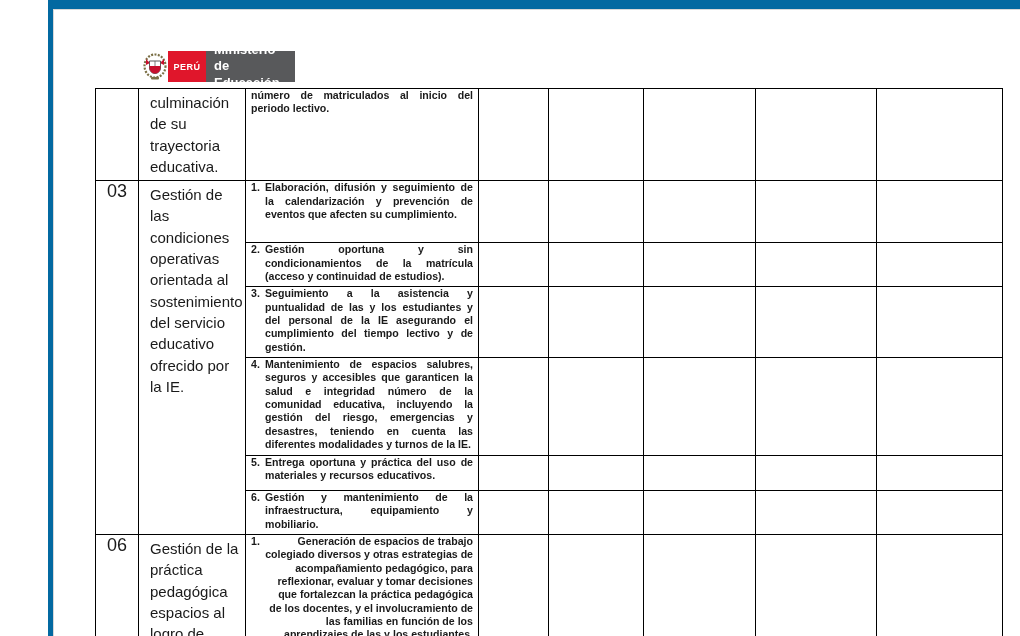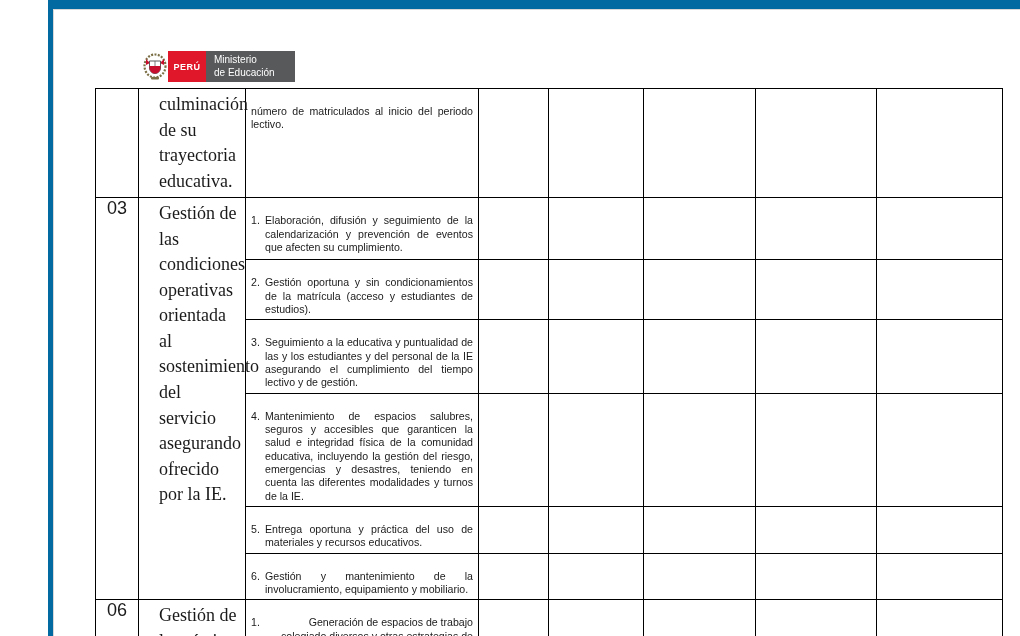--- a/index.html
+++ b/index.html
@@ -11,30 +11,30 @@
   .page { position:absolute; left:5px; top:9px; width:1007px; height:700px;
           background:#ffffff; border:1px solid #d8d8d8; }
   .window-edge { position:absolute; right:0; top:0; width:6px; height:636px; background:#c6c6c6; }
 
   
   .logo { position:absolute; left:93px; top:51px; height:31px; display:flex; align-items:stretch; }
   .arms { width:27px; height:31px; display:flex; align-items:center; justify-content:center; }
   .logo-red { width:38px; background:#e0162b; color:#ffffff; display:flex; align-items:center;
               justify-content:center; font-size:9px; font-weight:bold; letter-spacing:.5px; }
   .logo-gray { width:89px; background:#58595b; color:#ffffff; display:flex; align-items:center;
-               padding-left:8px; font-size:10px; line-height:1.25; }
+               padding-left:8px; font-size:13px; line-height:1.25;font-weight:bold; }
 
   
   table.doc { position:absolute; left:47px; top:88px; width:907px; border-collapse:collapse;
               table-layout:fixed; }
   table.doc td { border:1px solid #000000; vertical-align:top; background:#ffffff; }
   td.numcell { text-align:center; font-size:18px; color:#1a1a1a; }
   td.mid { vertical-align:middle; }
-  td.labelcell { font-size:18px; line-height:1.42; color:#1a1a1a; padding:3px 4px 3px 20px;font-family:Liberation Serif, serif; }
-  td.itemcell { padding:16px 5px 3px 5px; font-size:10.6px; line-height:1.26; color:#1a1a1a; }
+  td.labelcell { font-size:15px; line-height:1.42; color:#1a1a1a; padding:3px 4px 3px 11px; }
+  td.itemcell { padding:0 5px 3px 5px; font-size:10.6px; line-height:1.26; color:#1a1a1a;font-weight:bold; }
   td.emptycell { background:#ffffff; }
   .li { display:flex; }
   .li .n { flex:0 0 14px; }
   .li .t { flex:1; text-align:justify; }
   .li .t.ragged { text-align:right; }
   .contline { text-align:justify; }
 </style>
 </head>
 <body>
 
@@ -80,67 +80,67 @@
         </td>
         <td class="emptycell"></td>
         <td class="emptycell"></td>
         <td class="emptycell"></td>
         <td class="emptycell"></td>
         <td class="emptycell"></td>
       </tr>
 
       <tr style="height:62px">
         <td class="numcell mid" rowspan="6">03</td>
-        <td class="labelcell mid" rowspan="6">Gestión de las condiciones operativas orientada al sostenimiento del servicio asegurando ofrecido por la IE.</td>
+        <td class="labelcell mid" rowspan="6">Gestión de las condiciones operativas orientada al sostenimiento del servicio educativo ofrecido por la IE.</td>
         <td class="itemcell">
           <div class="li">
               <span class="n">1.</span>
               <span class="t">Elaboración, difusión y seguimiento de la calendarización y prevención de eventos que afecten su cumplimiento.</span>
             </div>
         </td>
         <td class="emptycell"></td>
         <td class="emptycell"></td>
         <td class="emptycell"></td>
         <td class="emptycell"></td>
         <td class="emptycell"></td>
       </tr>
 
       <tr style="height:43px">
         <td class="itemcell">
           <div class="li">
               <span class="n">2.</span>
-              <span class="t">Gestión oportuna y sin condicionamientos de la matrícula (acceso y estudiantes de estudios).</span>
+              <span class="t">Gestión oportuna y sin condicionamientos de la matrícula (acceso y continuidad de estudios).</span>
             </div>
         </td>
         <td class="emptycell"></td>
         <td class="emptycell"></td>
         <td class="emptycell"></td>
         <td class="emptycell"></td>
         <td class="emptycell"></td>
       </tr>
 
       <tr style="height:62px">
         <td class="itemcell">
           <div class="li">
               <span class="n">3.</span>
-              <span class="t">Seguimiento a la educativa y puntualidad de las y los estudiantes y del personal de la IE asegurando el cumplimiento del tiempo lectivo y de gestión.</span>
+              <span class="t">Seguimiento a la asistencia y puntualidad de las y los estudiantes y del personal de la IE asegurando el cumplimiento del tiempo lectivo y de gestión.</span>
             </div>
         </td>
         <td class="emptycell"></td>
         <td class="emptycell"></td>
         <td class="emptycell"></td>
         <td class="emptycell"></td>
         <td class="emptycell"></td>
       </tr>
 
       <tr style="height:98px">
         <td class="itemcell">
           <div class="li">
               <span class="n">4.</span>
-              <span class="t">Mantenimiento de espacios salubres, seguros y accesibles que garanticen la salud e integridad física de la comunidad educativa, incluyendo la gestión del riesgo, emergencias y desastres, teniendo en cuenta las diferentes modalidades y turnos de la IE.</span>
+              <span class="t">Mantenimiento de espacios salubres, seguros y accesibles que garanticen la salud e integridad número de la comunidad educativa, incluyendo la gestión del riesgo, emergencias y desastres, teniendo en cuenta las diferentes modalidades y turnos de la IE.</span>
             </div>
         </td>
         <td class="emptycell"></td>
         <td class="emptycell"></td>
         <td class="emptycell"></td>
         <td class="emptycell"></td>
         <td class="emptycell"></td>
       </tr>
 
       <tr style="height:35px">
@@ -154,21 +154,21 @@
         <td class="emptycell"></td>
         <td class="emptycell"></td>
         <td class="emptycell"></td>
         <td class="emptycell"></td>
       </tr>
 
       <tr style="height:44px">
         <td class="itemcell">
           <div class="li">
               <span class="n">6.</span>
-              <span class="t">Gestión y mantenimiento de la involucramiento, equipamiento y mobiliario.</span>
+              <span class="t">Gestión y mantenimiento de la infraestructura, equipamiento y mobiliario.</span>
             </div>
         </td>
         <td class="emptycell"></td>
         <td class="emptycell"></td>
         <td class="emptycell"></td>
         <td class="emptycell"></td>
         <td class="emptycell"></td>
       </tr>
 
       <tr style="height:113px">

